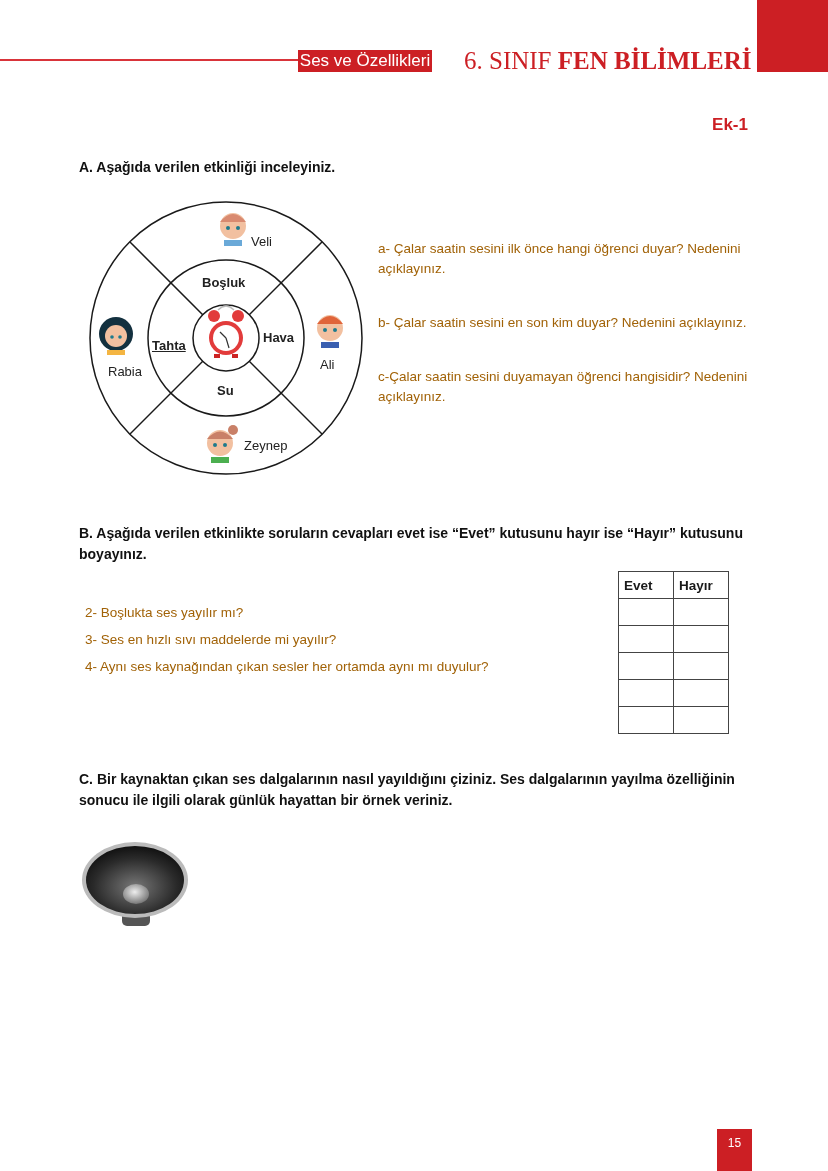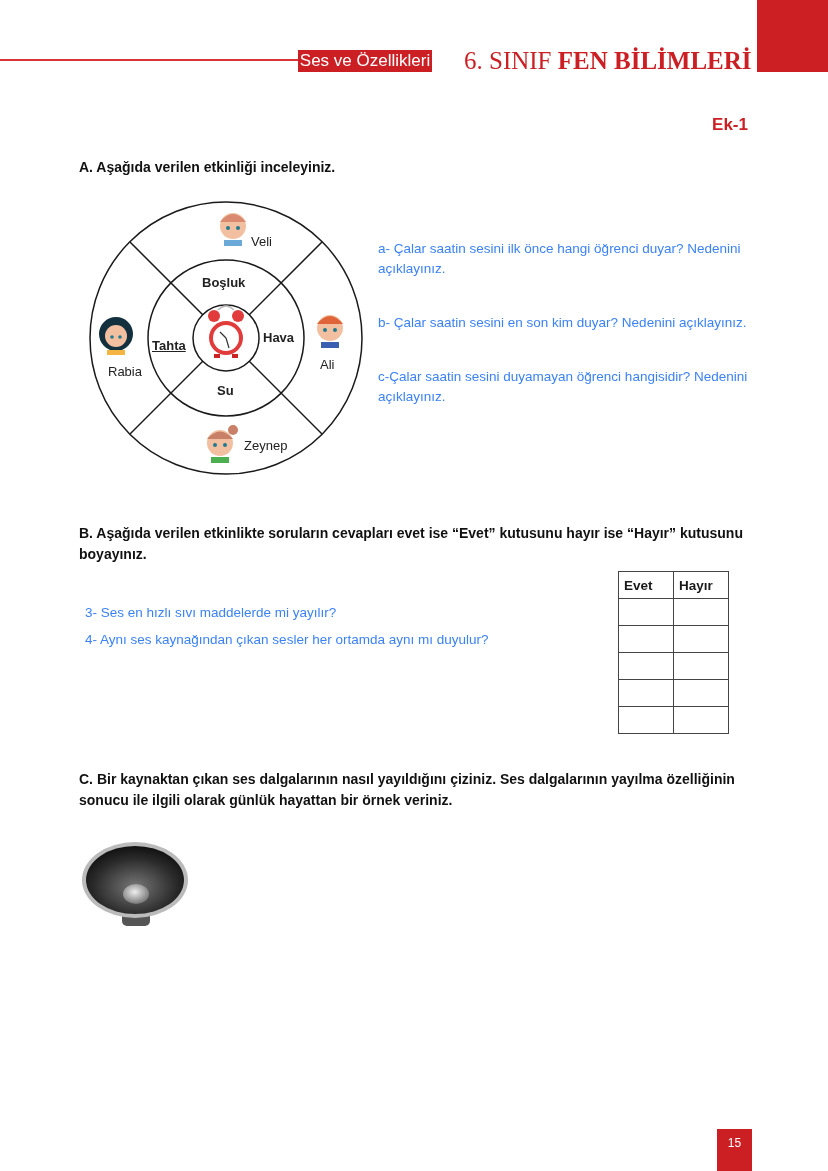--- a/index.html
+++ b/index.html
@@ -8,21 +8,21 @@
   .abs { position: absolute; }
   .hdr-line { left: 0; top: 59px; width: 300px; height: 2px; background: #d9343a; }
   .hdr-label { left: 298px; top: 50px; width: 134px; height: 22px; background: #cc1f24; color: #fff;
                font-family: "Liberation Sans", sans-serif; font-size: 17px; line-height: 22px; text-align: center; }
   .hdr-title { left: 464px; top: 46px; font-family: Liberation Serif, serif; font-size: 25px;
                color: #cc1f24; white-space: nowrap; line-height: 30px; }
   .hdr-title b { font-weight: 700; }
   .hdr-block { left: 757px; top: 0; width: 71px; height: 72px; background: #cc1f24; }
   .ek { right: 80px; top: 115px; font-family: "Liberation Sans", sans-serif; font-weight: 700; font-size: 17px; color: #cc1f24; }
   .h-sec { font-family: "Liberation Sans", sans-serif; font-weight: 700; font-size: 14px; color: #111; line-height: 21px; }
-  .q { font-family: "Liberation Sans", sans-serif; font-size: 13.5px; line-height: 20px; color: #3b82f6; }
+  .q { font-family: "Liberation Sans", sans-serif; font-size: 13.5px; line-height: 20px; color: #a16207; }
   .diagram { left: 88px; top: 198px; width: 276px; height: 280px; }
   .dlabel { position: absolute; font-family: "Liberation Sans", sans-serif; font-size: 13px; color: #222; }
   .dlabel.b { font-weight: 700; }
   table.yn { border-collapse: collapse; padding-left: 18px; }
   table.yn td, table.yn th { border: 1px solid #444; width: 49px; height: 26px; padding: 0; }
   table.yn th { font-family: "Liberation Sans", sans-serif; font-weight: 700; font-size: 13.5px; text-align: left; padding-left: 5px; }
   .qlist .q { height: 27px; line-height: 27px; }
   .pagebox { left: 717px; top: 1129px; width: 35px; height: 42px; background: #cc1f24; color: #fff;
              font-family: "Liberation Sans", sans-serif; font-size: 12px; text-align: center; line-height: 28px; }
 </style>
@@ -105,20 +105,21 @@
   <span class="dlabel" style="left:20px; top:166px;">Rabia</span>
 </div>
 
 <div class="abs q" style="left:378px; top:239px; width:372px;">a- Çalar saatin sesini ilk önce hangi öğrenci duyar? Nedenini açıklayınız.</div>
 <div class="abs q" style="left:378px; top:313px; width:375px;">b- Çalar saatin sesini en son kim duyar? Nedenini açıklayınız.</div>
 <div class="abs q" style="left:378px; top:367px; width:372px;">c-Çalar saatin sesini duyamayan öğrenci hangisidir? Nedenini açıklayınız.</div>
 
 <div class="abs h-sec" style="left:79px; top:523px; width:672px;">B. Aşağıda verilen etkinlikte soruların cevapları evet ise “Evet” kutusunu hayır ise “Hayır” kutusunu boyayınız.</div>
 
 <div class="abs qlist" style="left:85px; top:599px;">
+  <div class="q">2- Boşlukta ses yayılır mı?</div>
   <div class="q">3- Ses en hızlı sıvı maddelerde mi yayılır?</div>
   <div class="q">4- Aynı ses kaynağından çıkan sesler her ortamda aynı mı duyulur?</div>
 </div>
 
 <table class="abs yn" style="left:618px; top:571px;">
   <tbody>
       <tr>
     <th>Evet</th>
     <th>Hayır</th>
   </tr>

